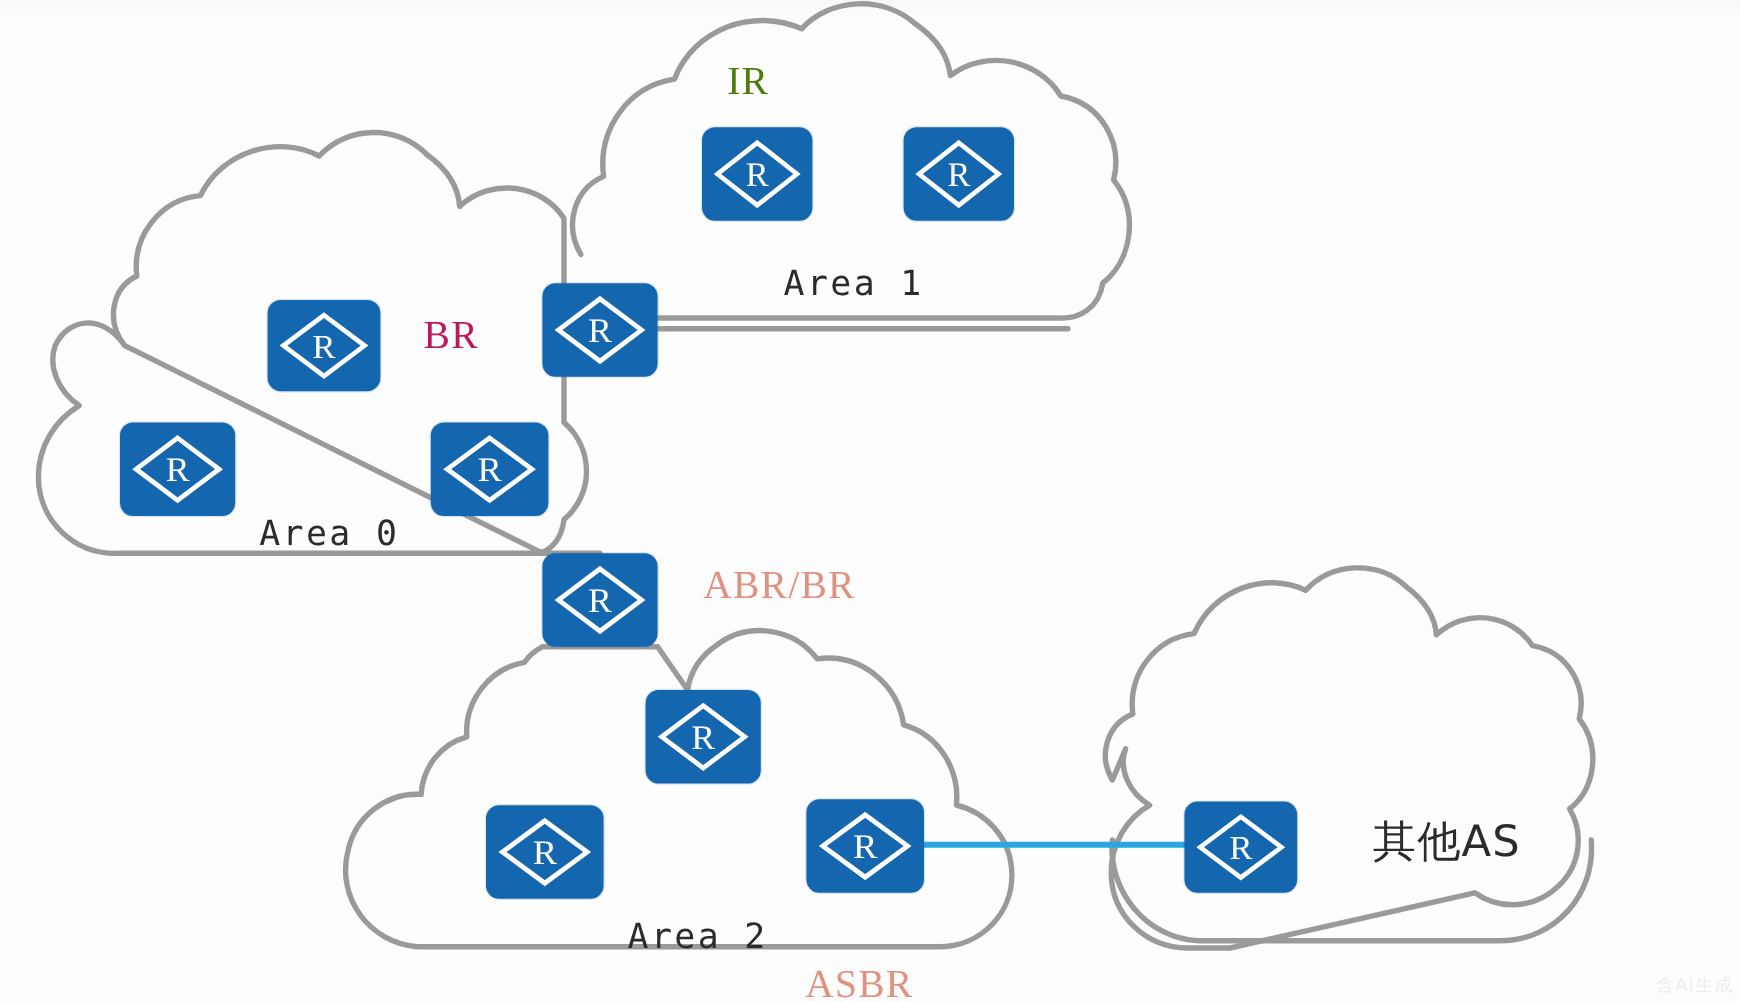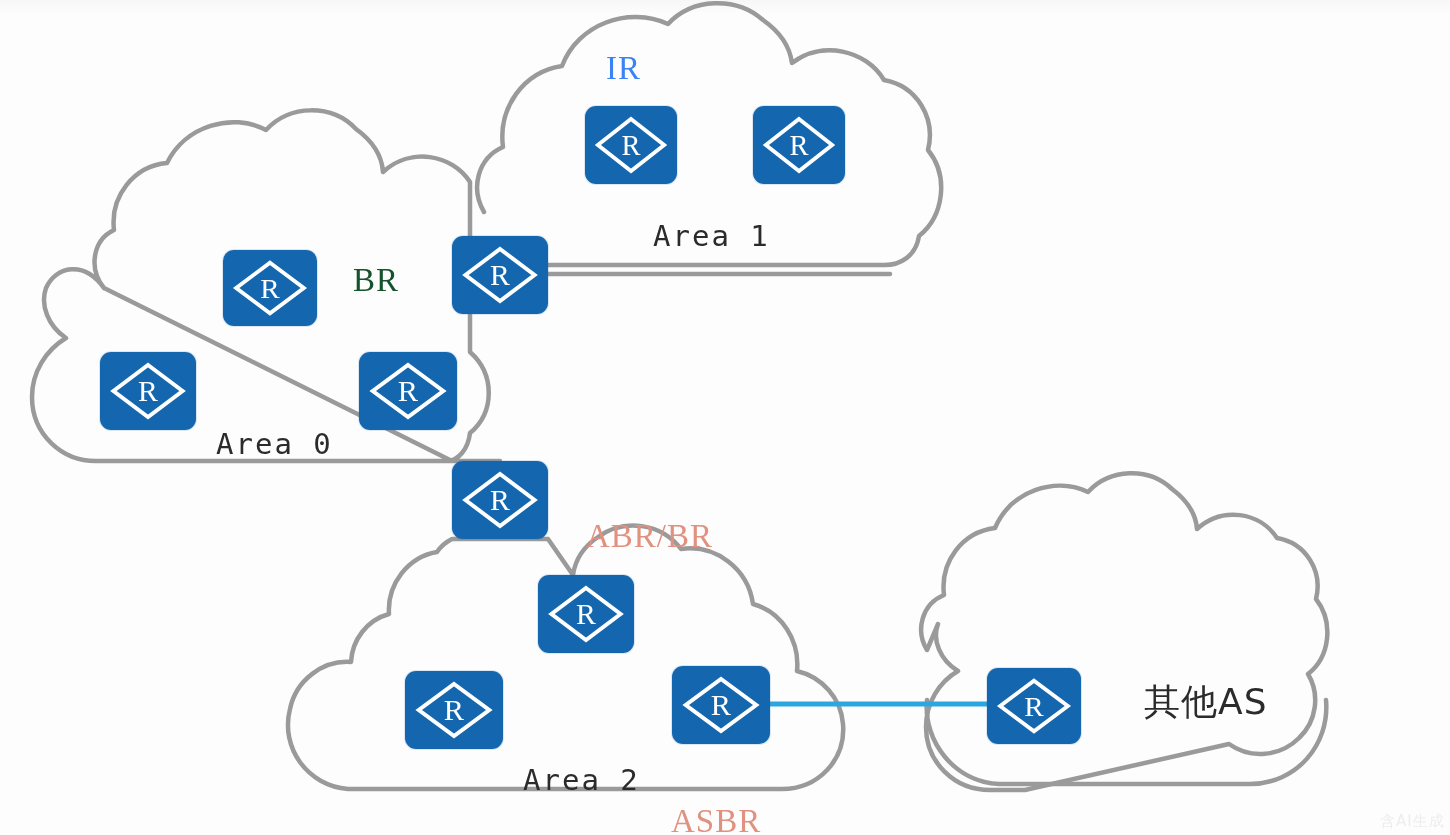--- a/index.html
+++ b/index.html
@@ -264,21 +264,21 @@
           </svg>
         </span>
       </div>
     </div>
 
   <div id="labels">
       <div class="lbl area-lbl" style="left: 653px; top: 222px;">Area 1</div>
       <div class="lbl area-lbl" style="left: 216px; top: 430px;">Area 0</div>
       <div class="lbl area-lbl" style="left: 523px; top: 766px;">Area 2</div>
       <div class="lbl as-lbl" style="left: 1144px; top: 672px;">其他AS</div>
-      <div class="lbl role-lbl" style="left: 606px; top: 52px; color: #3b82f6;">IR</div>
-      <div class="lbl role-lbl" style="left: 353px; top: 264px; color: #14532d;">BR</div>
-      <div class="lbl role-lbl" style="left: 586px; top: 472px; color: rgb(224, 145, 127); margin-top: 48px;">ABR/BR</div>
+      <div class="lbl role-lbl" style="left: 606px; top: 52px; color: #4d7c0f;">IR</div>
+      <div class="lbl role-lbl" style="left: 353px; top: 264px; color: #be185d;">BR</div>
+      <div class="lbl role-lbl" style="left: 586px; top: 472px; color: rgb(224, 145, 127);">ABR/BR</div>
       <div class="lbl role-lbl" style="left: 671px; top: 805px; color: rgb(224, 145, 127);">ASBR</div>
     </div>
 
   <div class="watermark" style="left: 1380px; top: 812px;">含AI生成</div>
 
 </div>
 
 </body></html>

